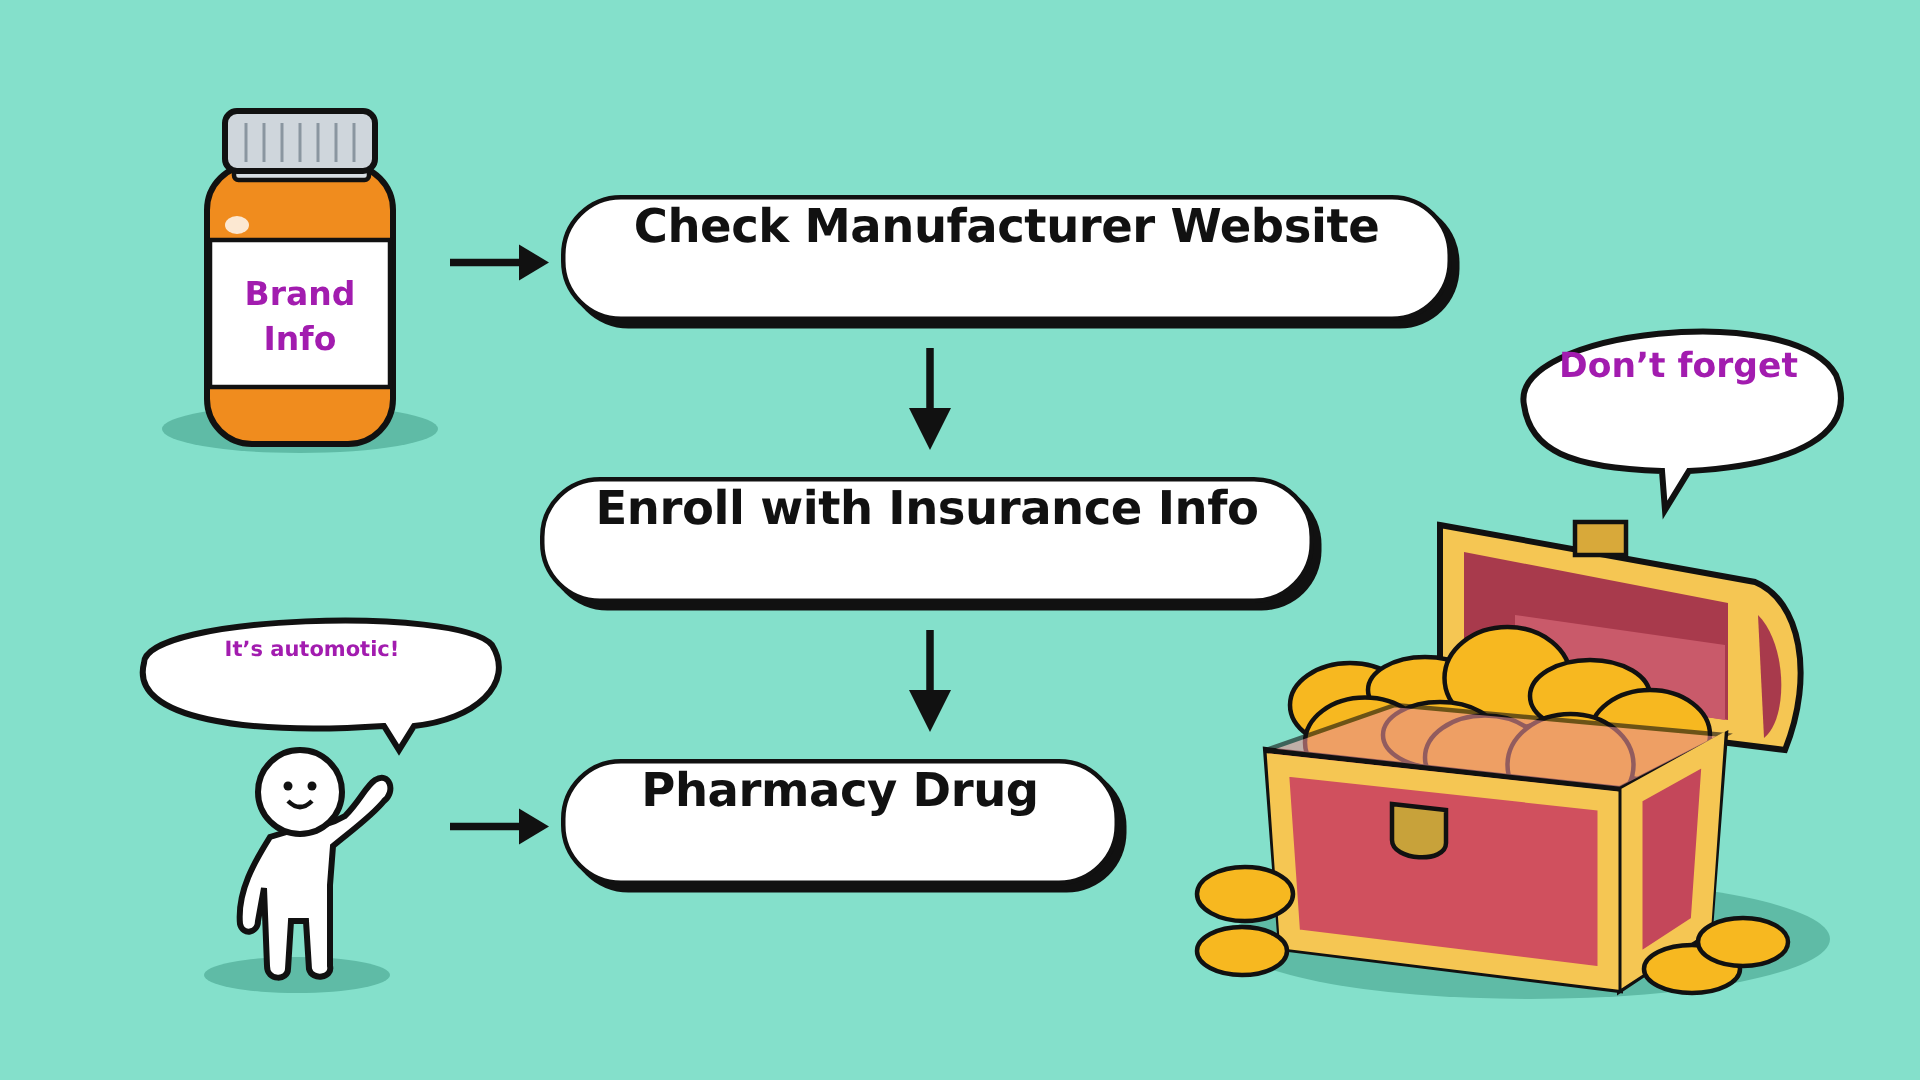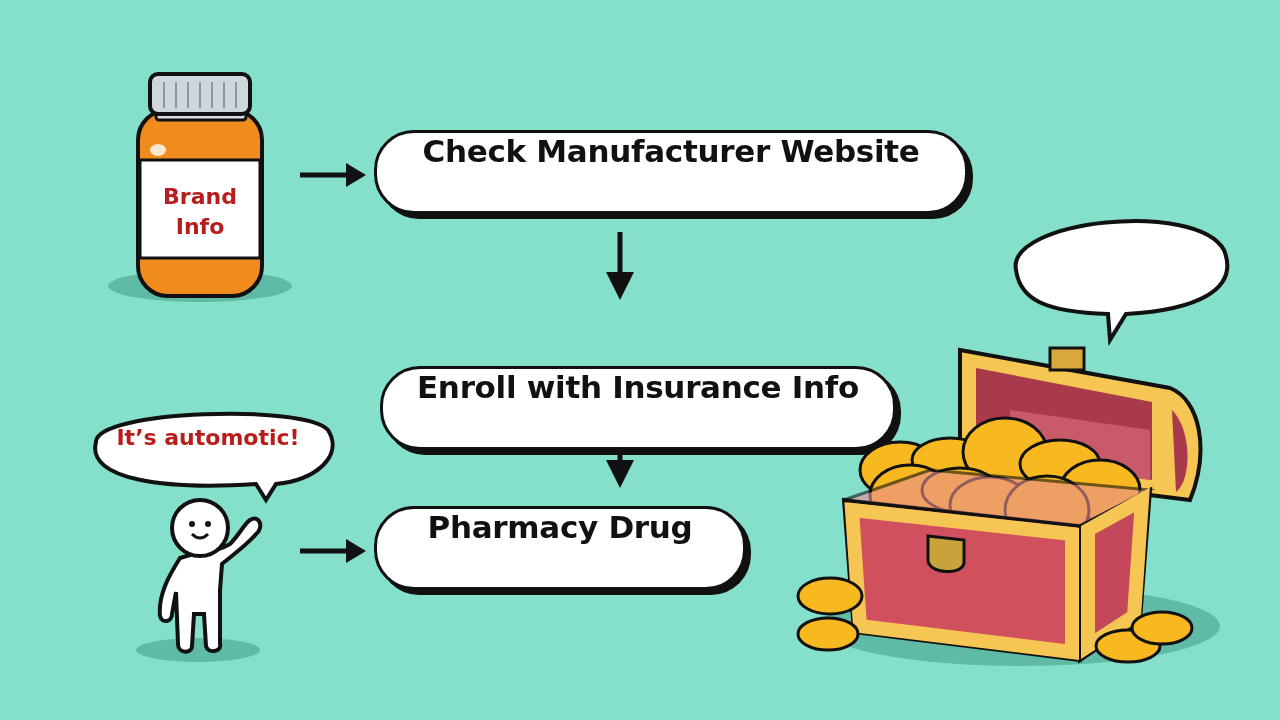--- a/index.html
+++ b/index.html
@@ -2,21 +2,21 @@
 <html><head>
 <meta charset="utf-8">
 <style>
   html, body { margin:0; padding:0; }
   body { width:1280px; height:720px; overflow:hidden; background:#84e0cb; font-family:"DejaVu Sans","Liberation Sans",sans-serif; position:relative; }
   .step {
     position:absolute; background:#fff; border:3px solid #111; border-radius:40px;
     box-shadow:5px 5px 0 #111; display:flex; align-items:flex-start; justify-content:center;
     font-weight:bold; font-size:31px; color:#111; box-sizing:border-box; letter-spacing:-0.3px;
   }
-  .bubble-text { position:absolute; font-weight:bold; color:#b91c1c; text-align:center; }
+  .bubble-text { position:absolute; font-weight:bold; color:#a21caf; text-align:center; }
   svg { position:absolute; overflow:visible; }
 </style>
 </head>
 <body>
 
 <svg width="200" height="260" style="left:100px;top:60px" viewBox="0 0 200 260">
   <ellipse cx="100" cy="226" rx="92" ry="16" fill="#5fbba6"></ellipse>
   <rect x="38" y="50" width="124" height="186" rx="30" fill="#f08c1e" stroke="#111" stroke-width="4"></rect>
   <ellipse cx="58" cy="90" rx="8" ry="6" fill="#fff" opacity="0.8"></ellipse>
   <rect x="40" y="100" width="120" height="98" fill="#fff" stroke="#111" stroke-width="3"></rect>
@@ -50,45 +50,46 @@
   <polygon points="6,44 20,72 34,44" fill="#111"></polygon>
 </svg>
 <svg width="80" height="30" style="left:298px;top:536px">
   <line x1="2" y1="15" x2="55" y2="15" stroke="#111" stroke-width="5"></line>
   <polygon points="48,3 68,15 48,27" fill="#111"></polygon>
 </svg>
 
 <div class="step" style="left:374px;top:130px;width:594px;height:84px;">
   <span>Check Manufacturer Website</span>
 </div>
-<div class="step" style="left:380px;top:318px;width:516px;height:84px;margin-top:48px;">
+<div class="step" style="left:360px;top:318px;width:516px;height:84px;">
   <span>Enroll with Insurance Info</span>
 </div>
 <div class="step" style="left:374px;top:506px;width:372px;height:84px;">
   <span>Pharmacy Drug</span>
 </div>
 
 <svg width="260" height="110" style="left:76px;top:400px">
   <path d="M20 42 C20 10,230 4,252 30 C268 56,240 80,200 84 L190 100 L180 84 C90 90,10 80,20 42 Z" fill="#fff" stroke="#111" stroke-width="4"></path>
 </svg>
-<div class="bubble-text" style="left:98px;top:425px;width:220px;font-size:22px;">It’s automotic!</div>
+<div class="bubble-text" style="left:98px;top:425px;width:220px;font-size:14px;">It’s automotic!</div>
 
 <svg width="140" height="180" style="left:140px;top:494px">
   <ellipse cx="58" cy="156" rx="62" ry="12" fill="#5fbba6"></ellipse>
   <path d="M40 64 C30 80,18 100,20 122 C22 130,32 128,32 120 L36 98 L38 150 C38 160,52 160,52 152 L54 120 L64 120 L66 152 C68 160,82 158,80 150 L80 96 L82 70 C94 60,108 50,116 40 C124 34,120 20,110 26 C104 30,100 40,90 50 C80 56,70 58,60 58 Z" fill="#fff" stroke="#111" stroke-width="4"></path>
   <circle cx="60" cy="34" r="28" fill="#fff" stroke="#111" stroke-width="4"></circle>
   <circle cx="52" cy="30" r="3" fill="#111"></circle>
   <circle cx="68" cy="30" r="3" fill="#111"></circle>
   <path d="M52 40 Q60 48 68 40" stroke="#111" stroke-width="3" fill="none"></path>
 </svg>
 
 <svg width="240" height="140" style="left:996px;top:200px">
   <path d="M20 70 C10 20,200 0,228 50 C244 90,200 110,130 114 L114 140 L112 114 C50 112,24 100,20 70 Z" fill="#fff" stroke="#111" stroke-width="4"></path>
 </svg>
 <div class="bubble-text" style="left:1024px;top:228px;width:190px;font-size:23px;line-height:32px;">
+  <div>Don’t forget</div>
 </div>
 
 <svg width="450" height="340" style="left:780px;top:340px" viewBox="0 0 450 340">
   <ellipse cx="240" cy="286" rx="200" ry="40" fill="#5fbba6"></ellipse>
 
   <path d="M180 10 L390 48 C420 60,430 110,410 160 L330 150 L180 120 Z" fill="#f5c653" stroke="#111" stroke-width="4"></path>
   <path d="M196 28 L372 62 L372 140 L196 116 Z" fill="#a83a4c"></path>
   <path d="M230 70 L370 90 L370 140 L230 118 Z" fill="#c95a6a"></path>
   <path d="M392 70 C412 90,412 140,396 152 Z" fill="#a83a4c"></path>
   <rect x="270" y="8" width="34" height="22" fill="#d8a93a" stroke="#111" stroke-width="3"></rect>

